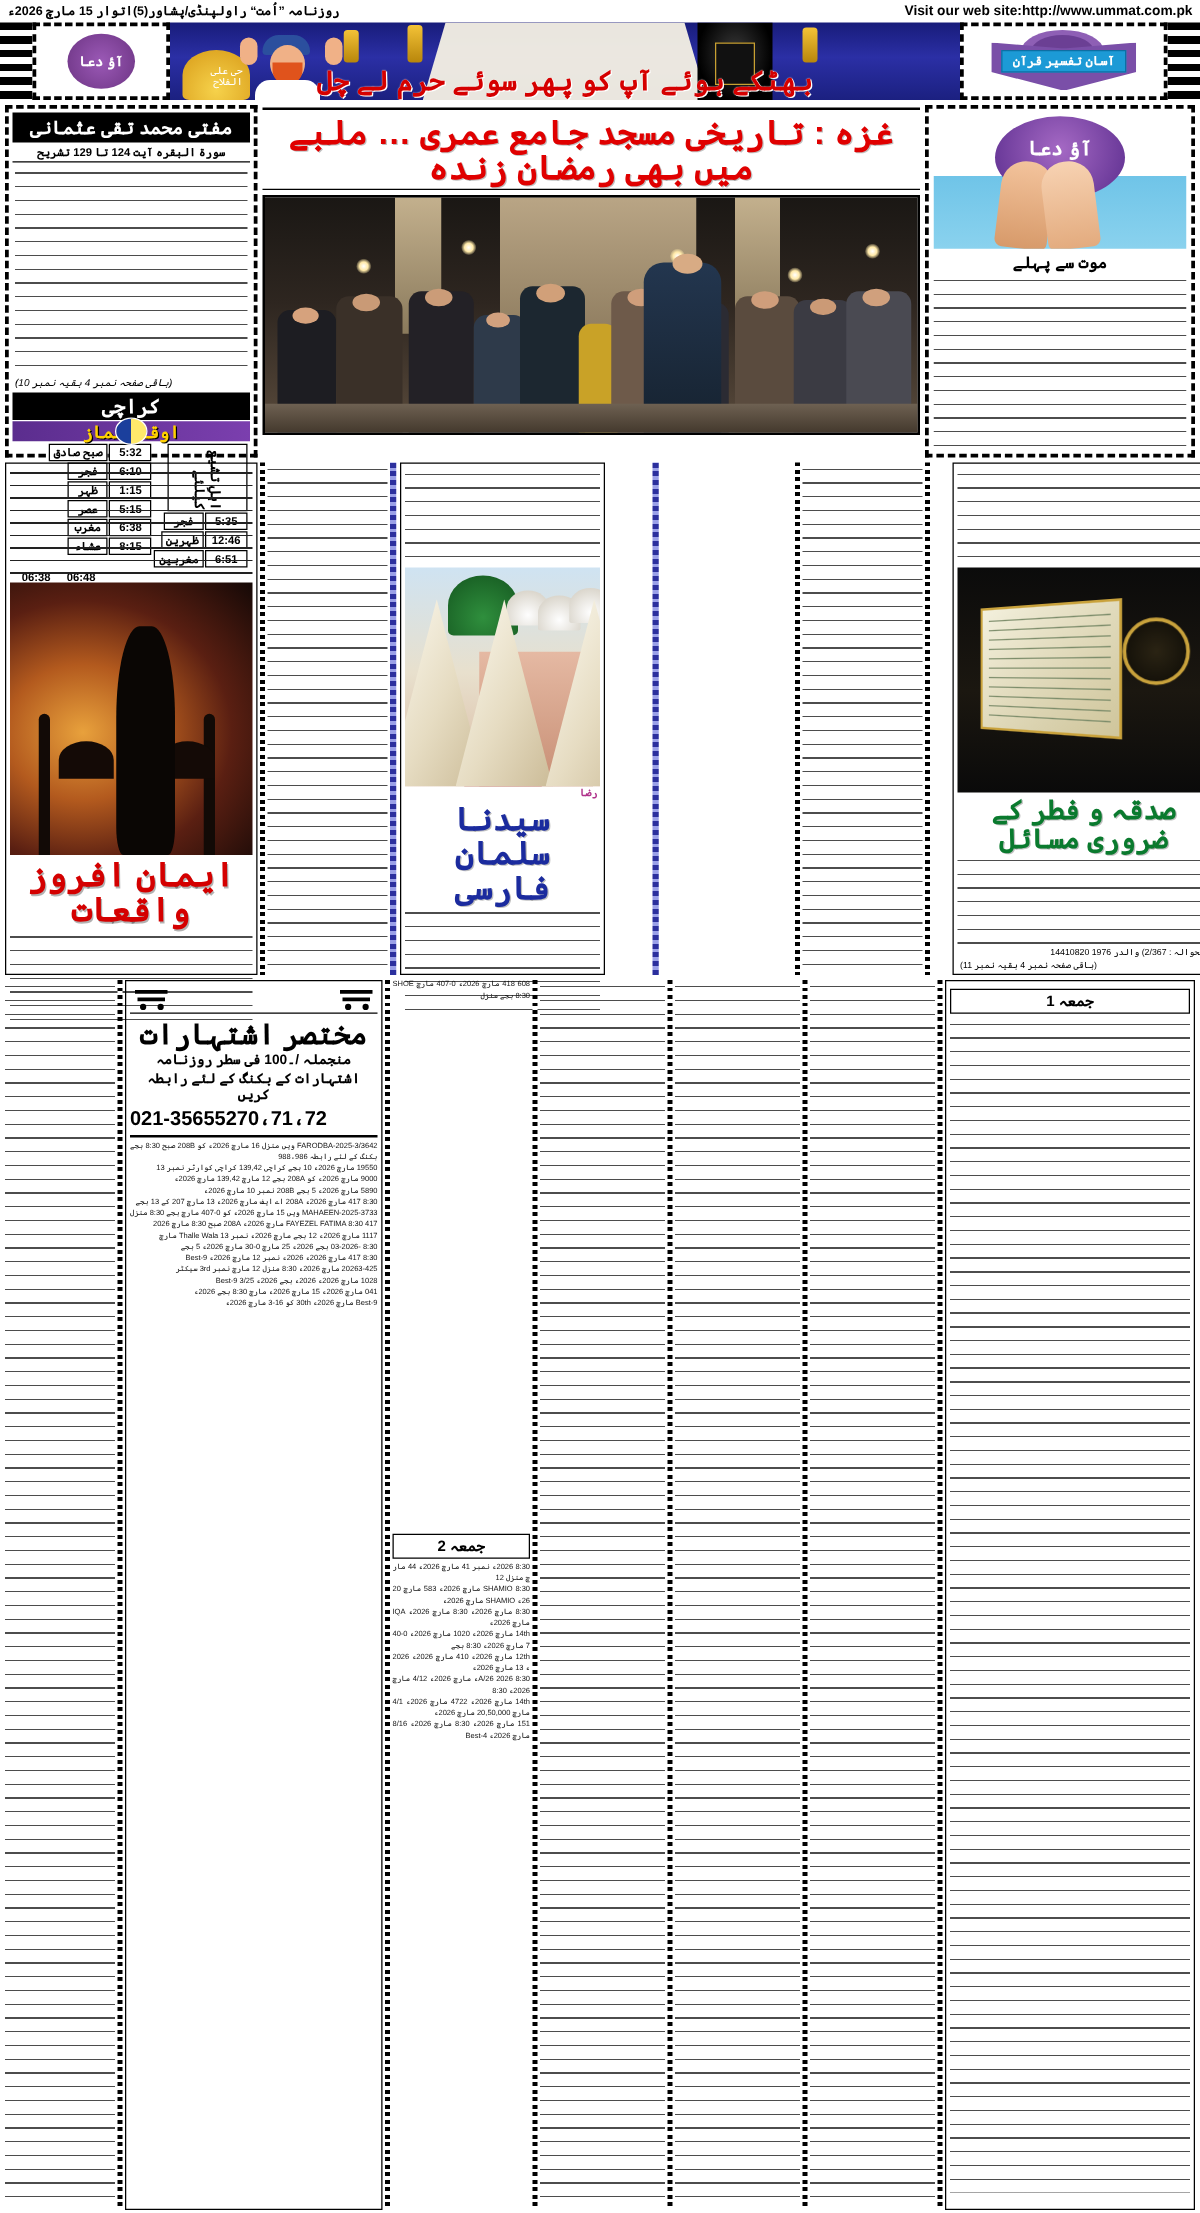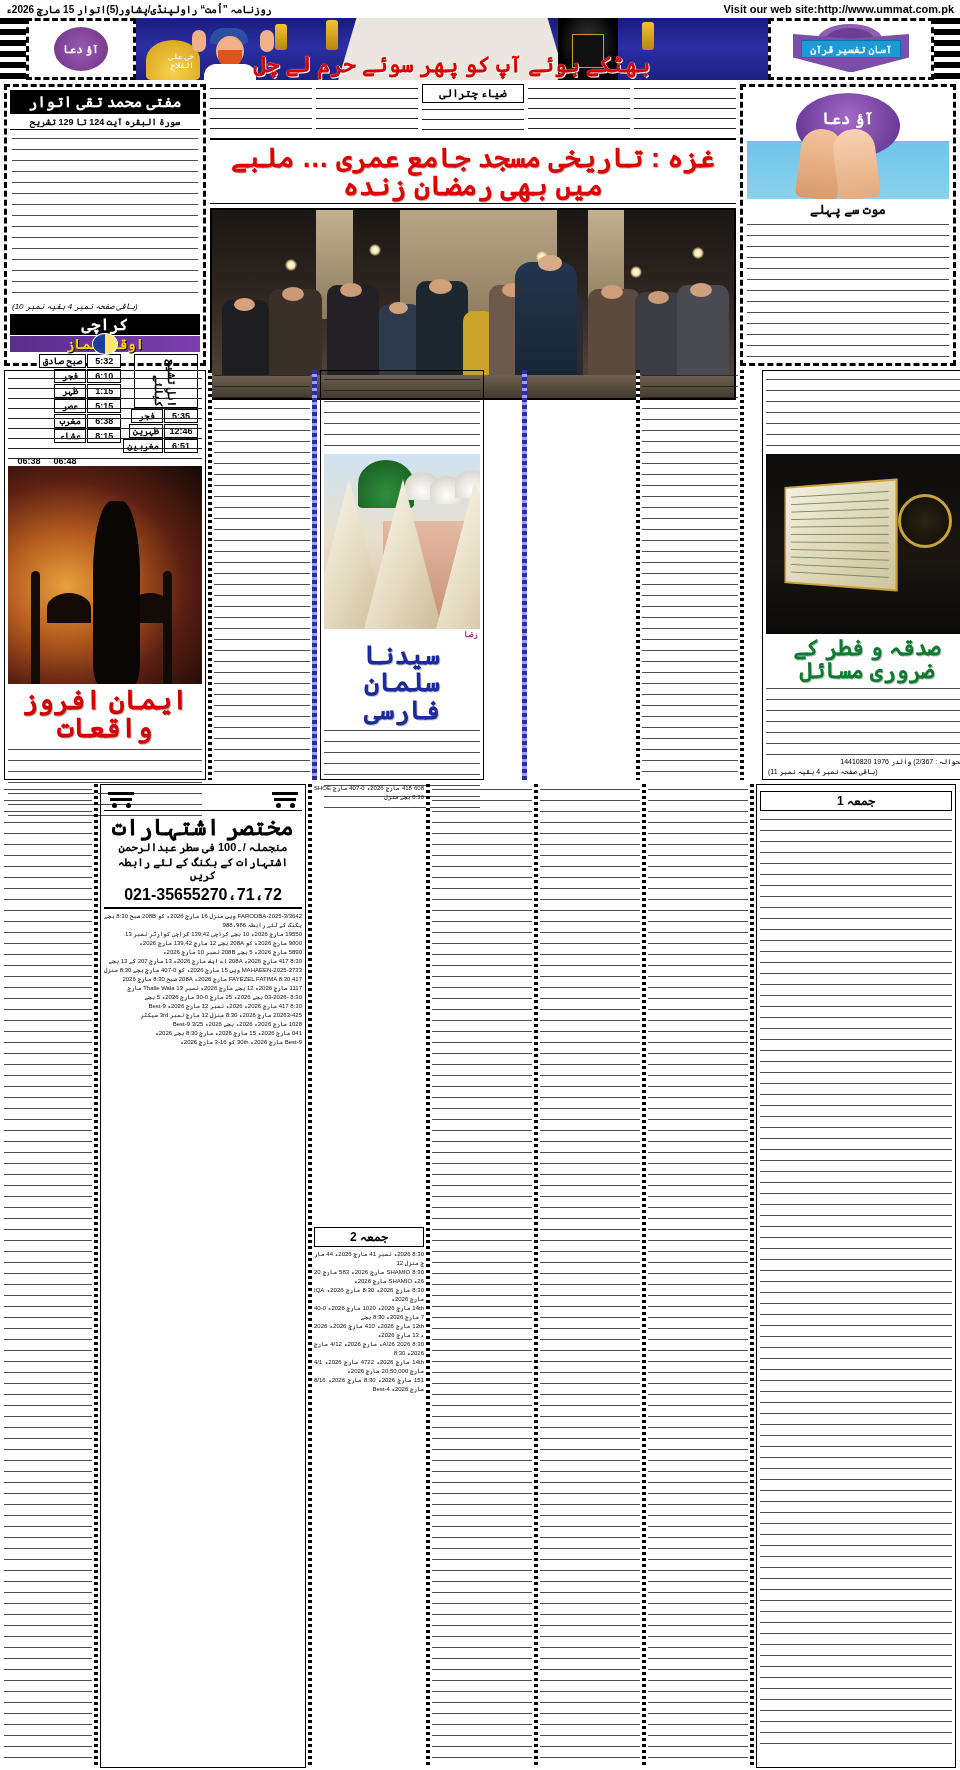--- a/index.html
+++ b/index.html
@@ -431,21 +431,21 @@
   .ads-title {
     color:#000; direction:rtl; text-align:center; font-weight:bold;
     font-size:23px; line-height:1.05; padding:1px 0;
     letter-spacing:-1px;
   }
   .ads-sub {
     direction:rtl; text-align:center; font-weight:bold; font-size:11px;
     padding:1px 0;
   }
   .ads-phone {
-    direction:ltr; text-align:center; font-weight:bold; font-size:16px;
+    direction:ltr; text-align:left; font-weight:bold; font-size:16px;
     padding:2px 0 3px; border-bottom:2px solid #000;
     margin-bottom:3px;
   }
   .mini-ad-col {
     font-size:6px; line-height:1.5; direction:rtl; text-align:justify;
     word-break:break-all; color:#111;
   }
   .cart-icons {
     display:flex; align-items:center; justify-content:space-between;
     padding:0 4px 2px; border-bottom:1px solid #000; margin-bottom:3px;
@@ -510,21 +510,21 @@
 
   <div class="mh-dua-box">
     <div class="circle">آؤ دعا</div>
   </div>
 
   <div class="mh-dash"></div>
 </div>
 
 <div id="col-left-top">
   <div class="tafseer-panel">
-    <div class="mufti-bar">مفتی محمد تقی اتوار</div>
+    <div class="mufti-bar">مفتی محمد تقی عثمانی</div>
     <div class="surah-ref">سورۃ البقرہ آیت 124 تا 129 تشریح</div>
 
     <div class="tafseer-body">
       <div class="ln urdu-lines"></div>
       <div class="ln urdu-lines"></div>
       <div class="ln urdu-lines" style="height:36px"></div>
     </div>
     <div class="baqi-line">(باقی صفحہ نمبر 4 بقیہ نمبر 10)</div>
 
     <div class="karachi-bar">کراچی</div>
@@ -581,30 +581,20 @@
     </div>
 
     <div style="display:flex;gap:2px;padding:0 2px 2px;justify-content:flex-end">
       <div class="pt-cell pt-nb">06:48</div>
       <div class="pt-cell pt-nb">06:38</div>
     </div>
   </div>
 </div>
 
 <div id="center-top">
-  <div class="news-cols">
-    <div class="news-col fake-text" style="height:48px"></div>
-    <div class="news-col fake-text" style="height:48px"></div>
-    <div class="news-col">
-      <div class="zia-box">ضیاء چترالی</div>
-      <div class="fake-text" style="height:26px"></div>
-    </div>
-    <div class="news-col fake-text" style="height:48px"></div>
-    <div class="news-col fake-text" style="height:48px"></div>
-  </div>
 
   <div class="main-headline">غزہ : تاریخی مسجد جامع عمری … ملبے میں بھی رمضان زندہ</div>
 
   <div class="main-photo">
     <div class="mp-pillar" style="left:20%"></div>
     <div class="mp-pillar" style="left:72%"></div>
     <div class="mp-wall"></div>
     <div class="mp-lamp" style="left:14%;top:26%"></div>
     <div class="mp-lamp" style="left:30%;top:18%"></div>
     <div class="mp-lamp" style="left:62%;top:22%"></div>
@@ -742,21 +732,21 @@
         </div>
         <div class="ic">
           <div class="bar1"></div>
             <div class="bar2"></div>
           <div class="wheel" style="left:4px"></div>
             <div class="wheel" style="left:18px"></div>
         </div>
       </div>
 
       <div class="ads-title">مختصر اشتہارات</div>
-      <div class="ads-sub">منجملہ /۔100 فی سطر عبدالرحمن</div>
+      <div class="ads-sub">منجملہ /۔100 فی سطر روزنامہ</div>
       <div class="ads-sub">اشتہارات کے بکنگ کے لئے رابطہ کریں</div>
       <div class="ads-phone">021-35655270،71،72</div>
 
       <div class="mini-ad-col">FARODBA-2025-3/3642 ویں منزل 16 مارچ 2026ء کو 208B صبح 8:30 بجے بکنگ کے لئے رابطہ 988،986</div>
       <div class="mini-ad-col">19550 مارچ 2026ء 10 بجے کراچی 139,42 کراچی کوارٹر نمبر 13</div>
       <div class="mini-ad-col">9000 مارچ 2026ء کو 208A بجے 12 مارچ 139,42 مارچ 2026ء</div>
       <div class="mini-ad-col">5890 مارچ 2026ء 5 بجے 208B نمبر 10 مارچ 2026ء</div>
       <div class="mini-ad-col">8:30 417 مارچ 2026ء 208A اے ایف مارچ 2026ء 13 مارچ 207 کے 13 بجے</div>
       <div class="mini-ad-col">MAHAEEN-2025-3733 ویں 15 مارچ 2026ء کو 0-407 مارچ بجے 8:30 منزل</div>
       <div class="mini-ad-col">FAYEZEL FATIMA 8:30 417 مارچ 2026ء 208A صبح 8:30 مارچ 2026</div>

